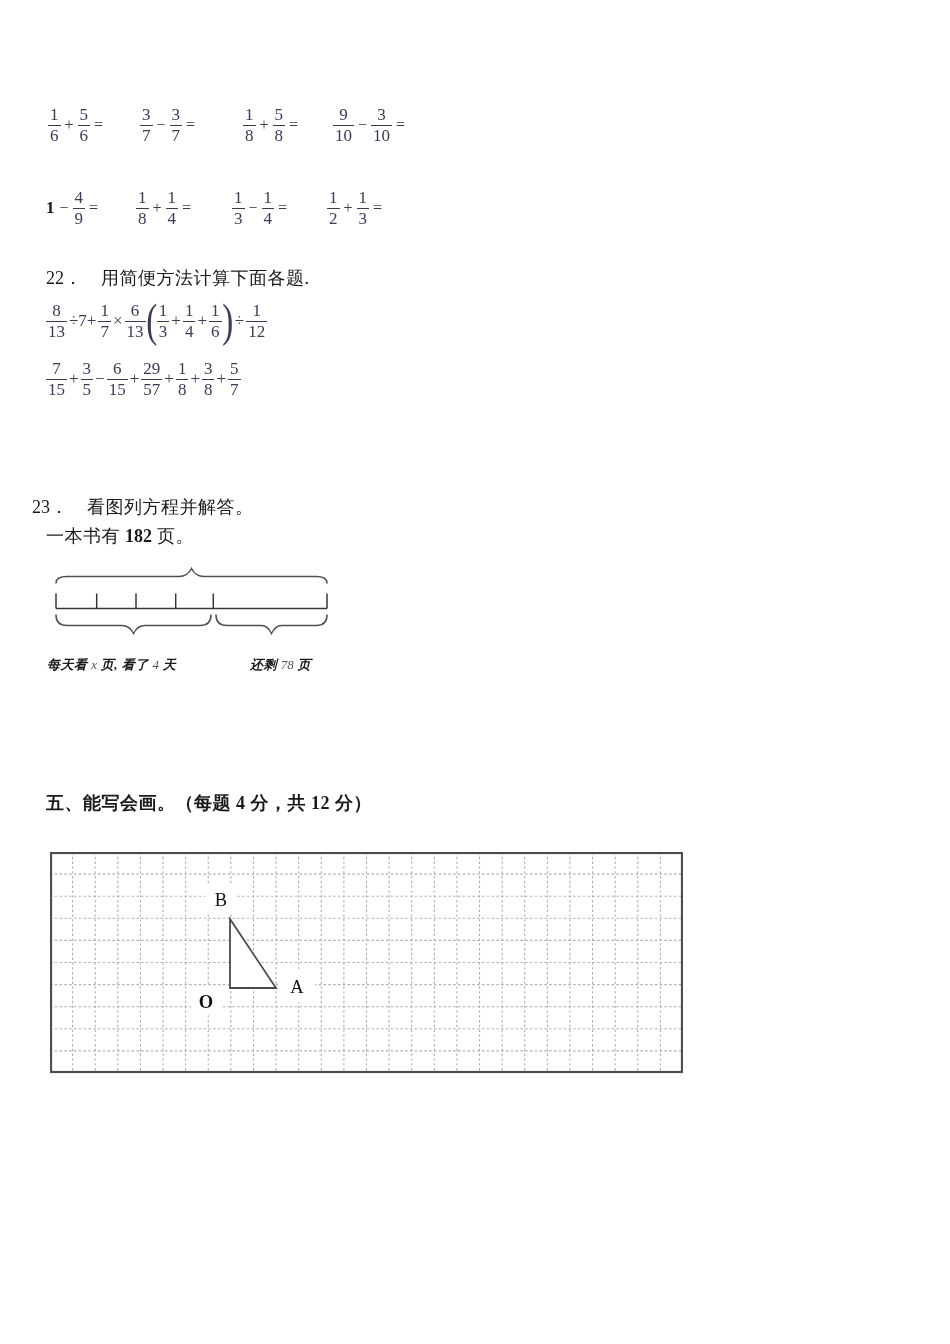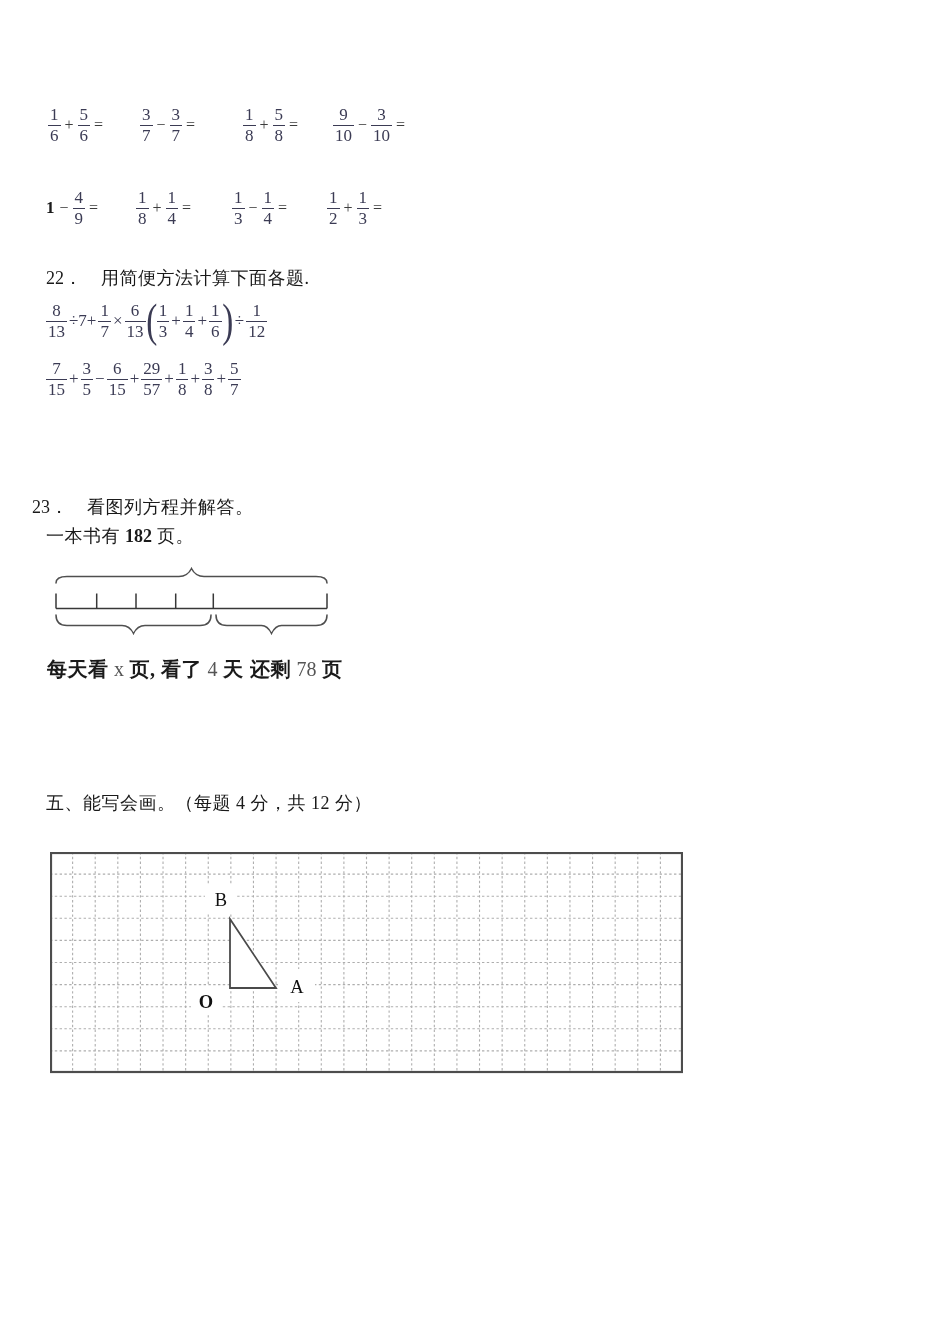--- a/index.html
+++ b/index.html
@@ -16,24 +16,24 @@
   .op{margin:0 4px;color:#3d3d3d;font-size:16px;}
   .big .op{margin:0 2px;color:#3b3b54;font-size:17px;}
   .lead{font-weight:700;color:#1a1a1a;margin-right:1px;}
   .paren{font-size:46px;font-weight:400;line-height:0.8;color:#3b3b54;
          transform:scaleX(0.72);margin:0 -2px;}
 
   
   .heading{position:absolute;font-size:18px;white-space:nowrap;}
   .qnum{font-family:"Liberation Serif","DejaVu Serif",serif;margin-right:19px;}
   .qtitle{font-weight:400;letter-spacing:0.5px;}
-  .sec{font-weight:400;letter-spacing:0.5px;text-align:right;}
+  .sec{font-weight:700;letter-spacing:0.5px;text-align:right;}
 
   
-  .dlabel{position:absolute;font-size:20px;white-space:nowrap;}
+  .dlabel{position:absolute;font-size:13px;white-space:nowrap;font-style:italic;}
   .dlabel .cn{font-weight:700;color:#1a1a1a;letter-spacing:0.5px;}
   .dlabel .num{color:#555;font-weight:400;}
   .bnum{font-weight:700;margin-top:46px;}
 </style>
 </head>
 <body>
 
 <div class="page">
 
   <div class="expr" style="left:48px;top:101px">

